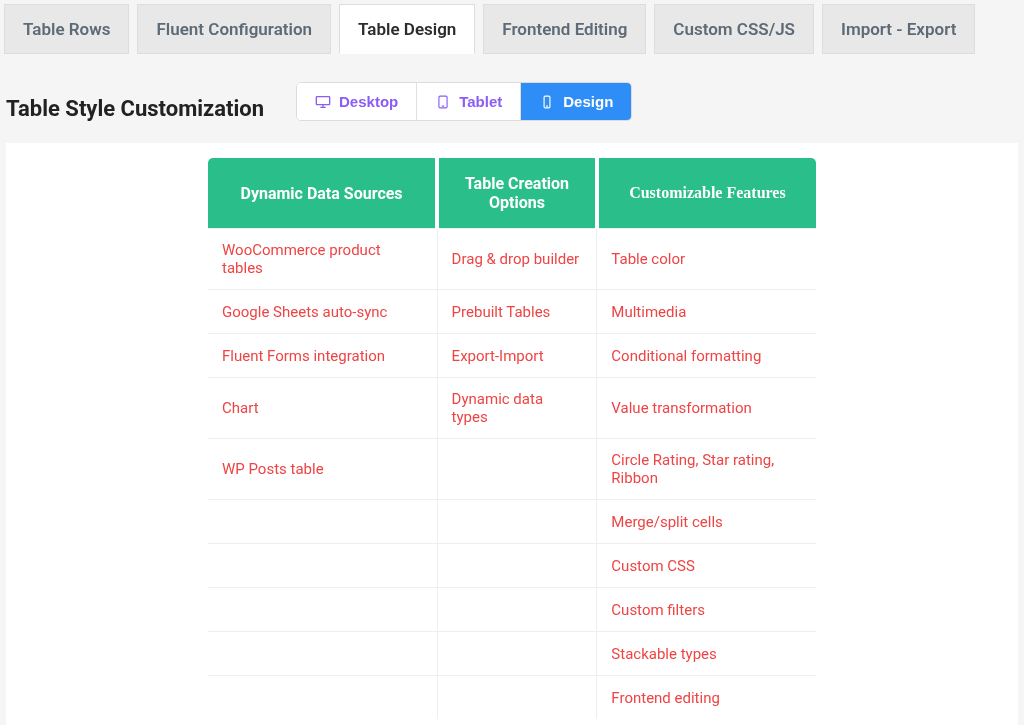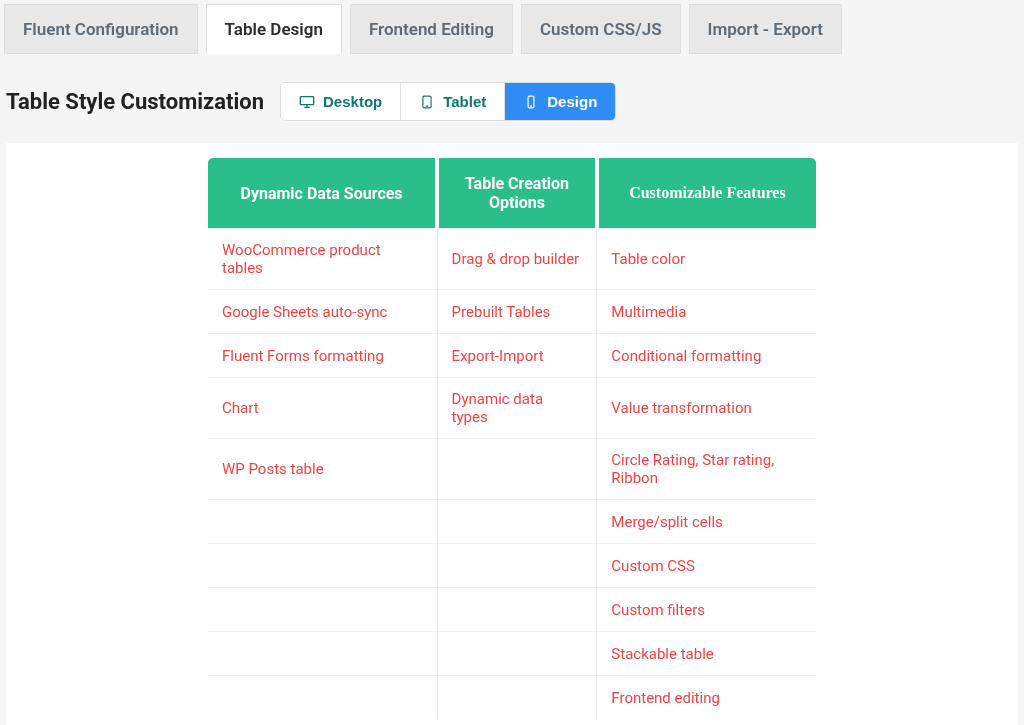--- a/index.html
+++ b/index.html
@@ -30,22 +30,22 @@
       background: #fff;
       color: #2c2c2c;
       border-bottom-color: #fff;
     }
     .page-body {
       padding: 28px 6px 0 6px;
       background: #f5f5f5;
     }
     .heading-row {
       display: flex;
-      align-items: center;
-      gap: 16px;
+      align-items: flex-end;
+      gap: 32px;
       padding-bottom: 22px;
     }
     .page-title {
       font-size: 22px;
       font-weight: 700;
       color: #222;
     }
     .device-toggle {
       display: flex;
       border: 1px solid #dcdcdc;
@@ -53,21 +53,21 @@
       overflow: hidden;
       background: #fff;
     }
     .device-btn {
       display: flex;
       align-items: center;
       gap: 8px;
       padding: 10px 18px;
       font-size: 15px;
       font-weight: 600;
-      color: #0f766e;
+      color: #8b5cf6;
       background: #fff;
       border: none;
       border-right: 1px solid #e0e0e0;
       cursor: pointer;
     }
     .device-btn:last-child { border-right: none; }
     .device-btn.active {
       background: #2f8df7;
       color: #fff;
     }
@@ -106,20 +106,21 @@
       height: 44px;
     }
     .col-1 { width: 230px; margin-top: 20px; }
     .col-2 { width: 160px; }
     .col-3 { width: 220px; }
   </style>
 </head>
 <body>
 
 <div class="tabs-bar">
+  <div class="tab">Table Rows</div>
   <div class="tab">Fluent Configuration</div>
   <div class="tab active">Table Design</div>
   <div class="tab">Frontend Editing</div>
   <div class="tab">Custom CSS/JS</div>
   <div class="tab">Import - Export</div>
 </div>
 
 <div class="page-body">
   <div class="heading-row">
     <h1 class="page-title">Table Style Customization</h1>
@@ -169,21 +170,21 @@
             <td>WooCommerce product tables</td>
             <td>Drag &amp; drop builder</td>
             <td>Table color</td>
           </tr>
         <tr>
             <td>Google Sheets auto-sync</td>
             <td>Prebuilt Tables</td>
             <td>Multimedia</td>
           </tr>
         <tr>
-            <td>Fluent Forms formatting</td>
+            <td>Fluent Forms integration</td>
             <td>Export-Import</td>
             <td>Conditional formatting</td>
           </tr>
         <tr>
             <td>Chart</td>
             <td>Dynamic data types</td>
             <td>Value transformation</td>
           </tr>
         <tr>
             <td>WP Posts table</td>
@@ -201,21 +202,21 @@
             <td>Custom CSS</td>
           </tr>
         <tr>
             <td></td>
             <td></td>
             <td>Custom filters</td>
           </tr>
         <tr>
             <td></td>
             <td></td>
-            <td>Stackable table</td>
+            <td>Stackable types</td>
           </tr>
         <tr>
             <td></td>
             <td></td>
             <td>Frontend editing</td>
           </tr>
       </tbody>
     </table>
   </div>
 </div>

